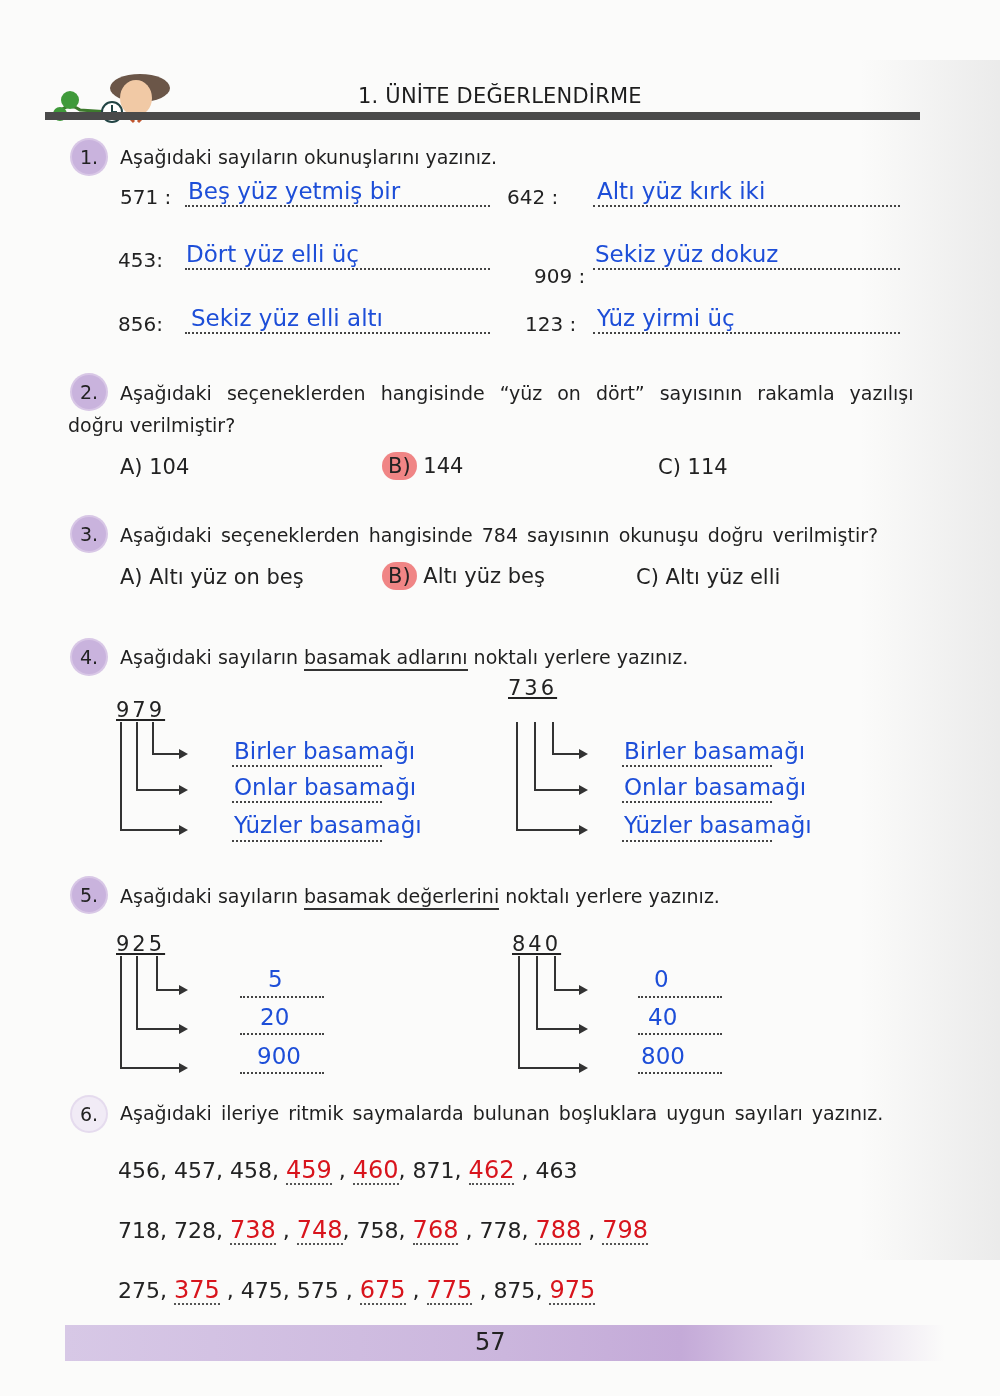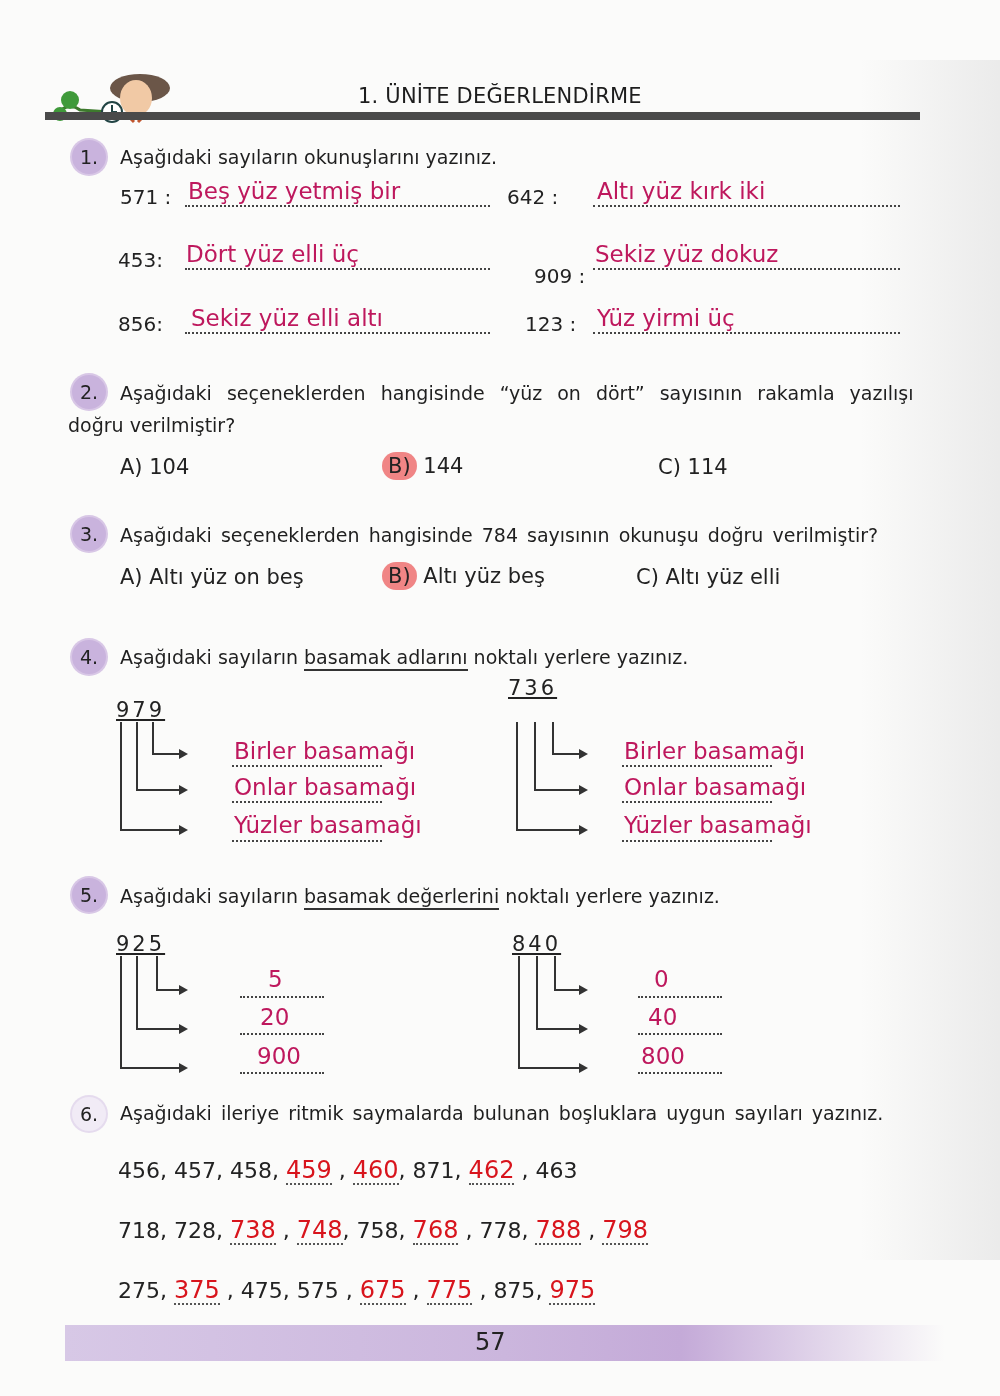--- a/index.html
+++ b/index.html
@@ -6,21 +6,21 @@
   body{width:1000px;height:1396px;background:#fbfbfa;position:relative;overflow:hidden;font-family:"DejaVu Sans",sans-serif;color:#222;}
   .abs{position:absolute;}
   .ghost{position:absolute;right:0;top:60px;width:140px;height:1200px;background:linear-gradient(90deg,rgba(240,240,240,0),rgba(228,228,228,.7));}
   .header-bar{left:45px;top:112px;width:875px;height:8px;background:#4a4a4a;}
   .header-title{left:350px;top:84px;font-size:21px;letter-spacing:.2px;color:#1d1d1d;margin-left:8px;}
   .mascot{left:50px;top:72px;width:120px;height:52px;}
   .badge{width:34px;height:34px;border-radius:50%;background:#c9b3dd;display:flex;align-items:center;justify-content:center;font-size:19px;color:#222;box-shadow:0 0 0 2px #d8c7e6;}
   .q-text{font-size:19px;color:#1f1f1f;white-space:nowrap;}
   .lbl{font-size:20px;color:#222;}
   .dots{border-bottom:2px dotted #444;height:0;}
-  .ans{color:#be185d;font-size:23px;white-space:nowrap;}
+  .ans{color:#1d4ed8;font-size:23px;white-space:nowrap;}
   .opt{font-size:21px;color:#222;white-space:nowrap;}
   .hl{display:inline-block;background:#f08585;border-radius:16px;padding:2px 6px;margin-left:-6px;}
   .u{border-bottom:2px solid #333;padding-bottom:1px;}
   .vl{position:absolute;width:2px;background:#333;}
   .hlne{position:absolute;height:2px;background:#333;}
   .arrow{position:absolute;width:0;height:0;border-top:5px solid transparent;border-bottom:5px solid transparent;border-left:9px solid #333;}
   .num{font-size:21px;letter-spacing:3px;color:#222;text-decoration:underline;}
   .seq{font-size:22px;color:#222;white-space:nowrap;}
   .seq .a{color:#d8141c;font-size:24px;display:inline-block;border-bottom:2px dotted #555;line-height:1.05;}
   .footer{left:65px;top:1325px;width:880px;height:36px;background:linear-gradient(90deg,#d7c8e6 0%,#cbb6dd 50%,#c4aad8 70%,rgba(255,255,255,0) 100%);}

